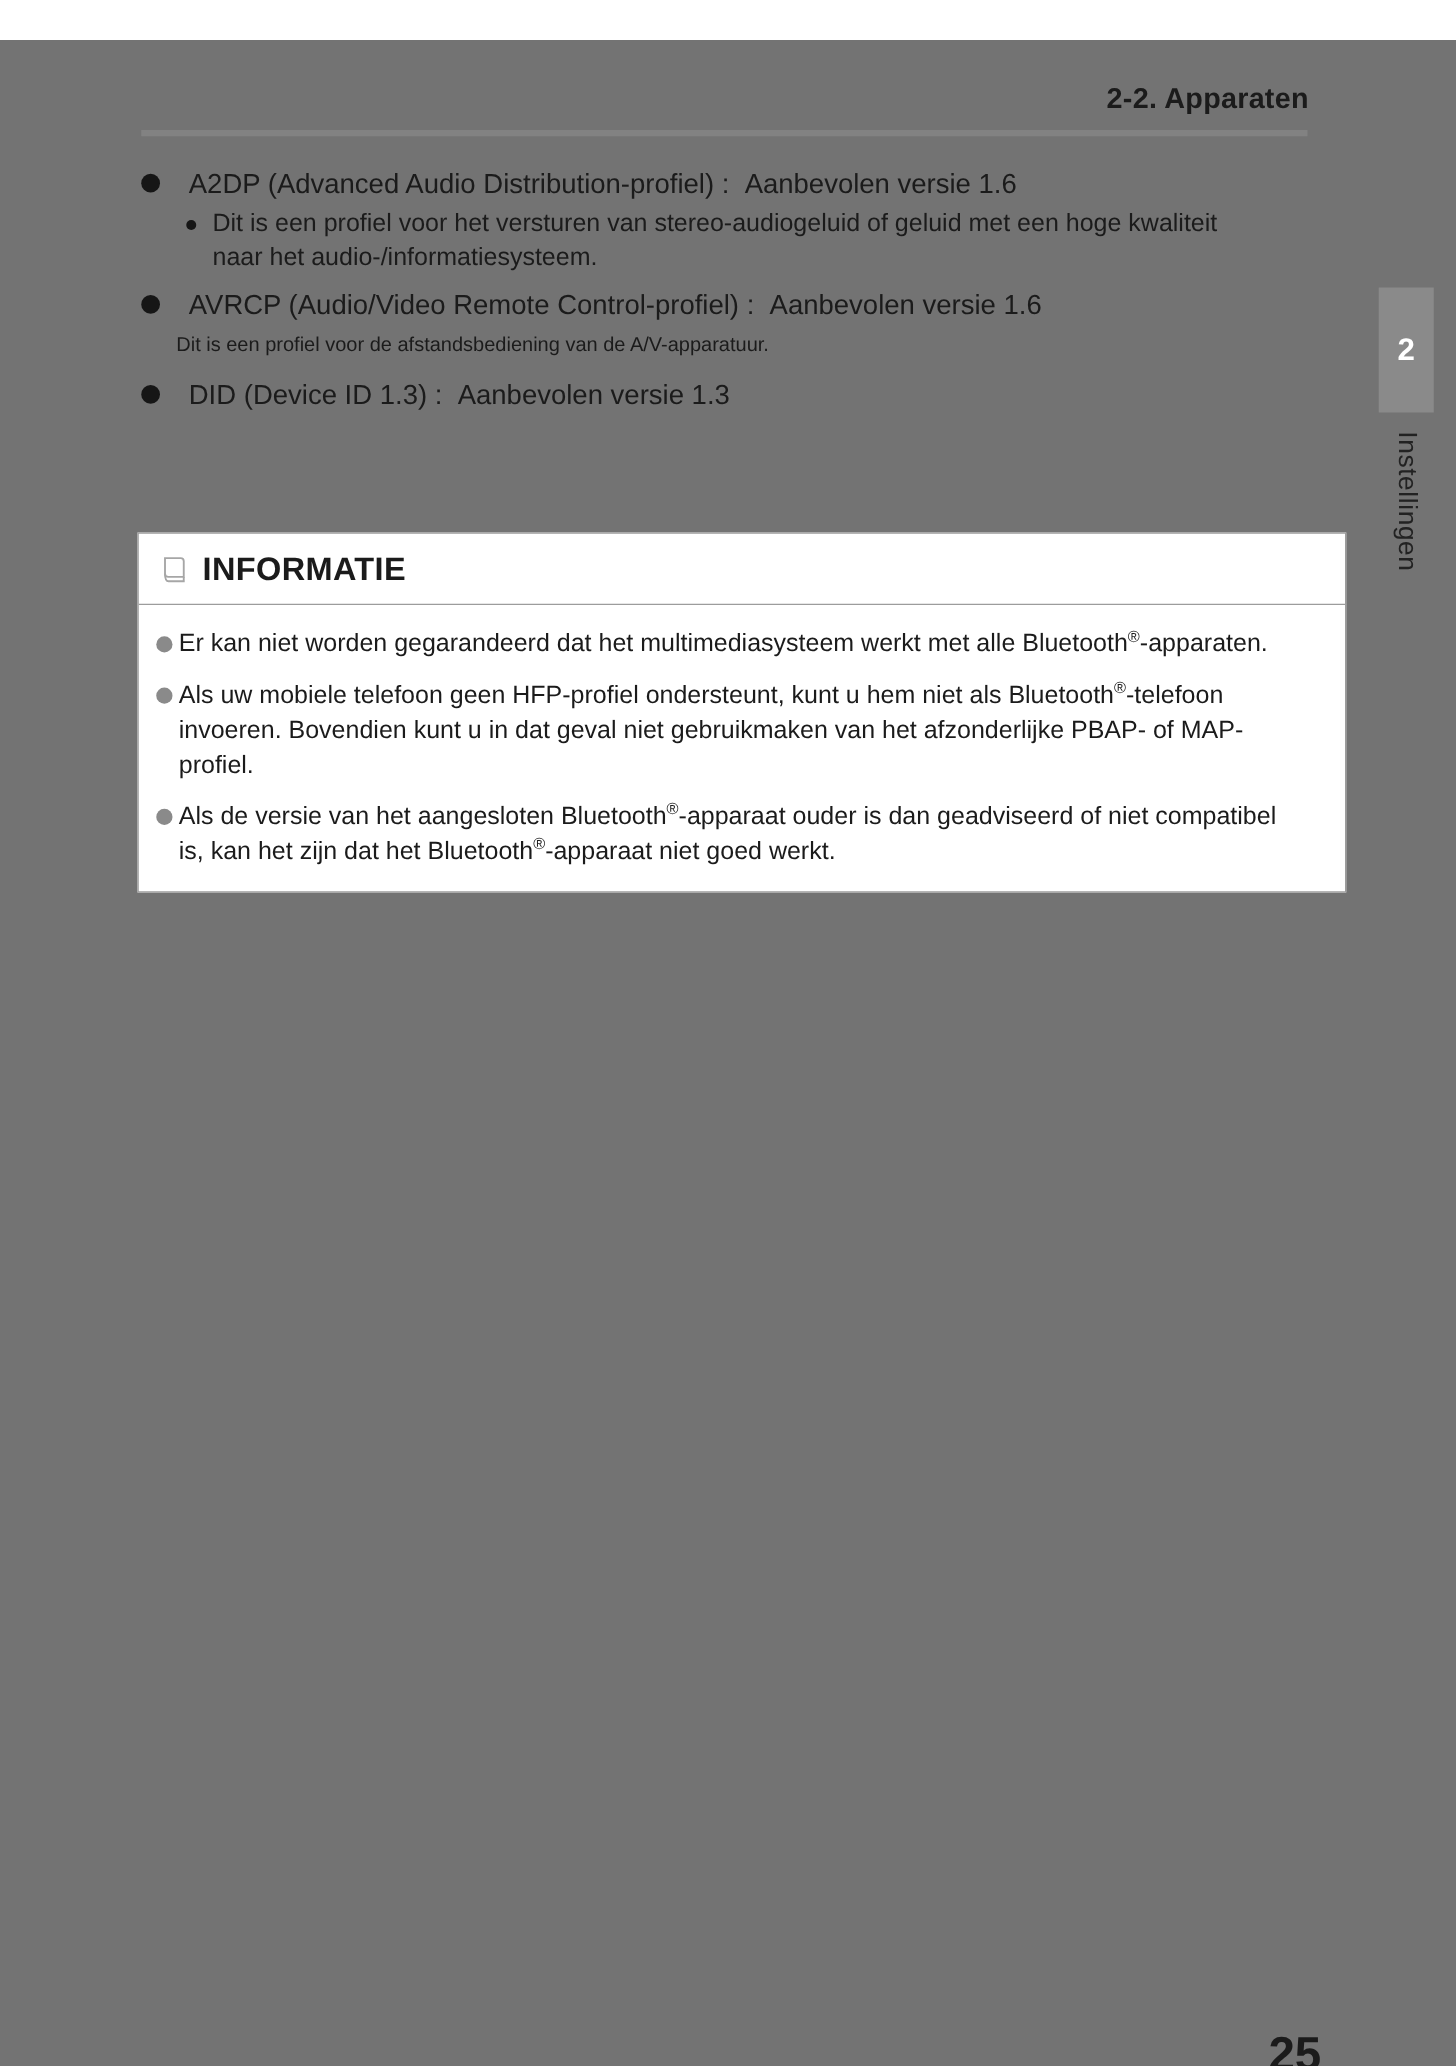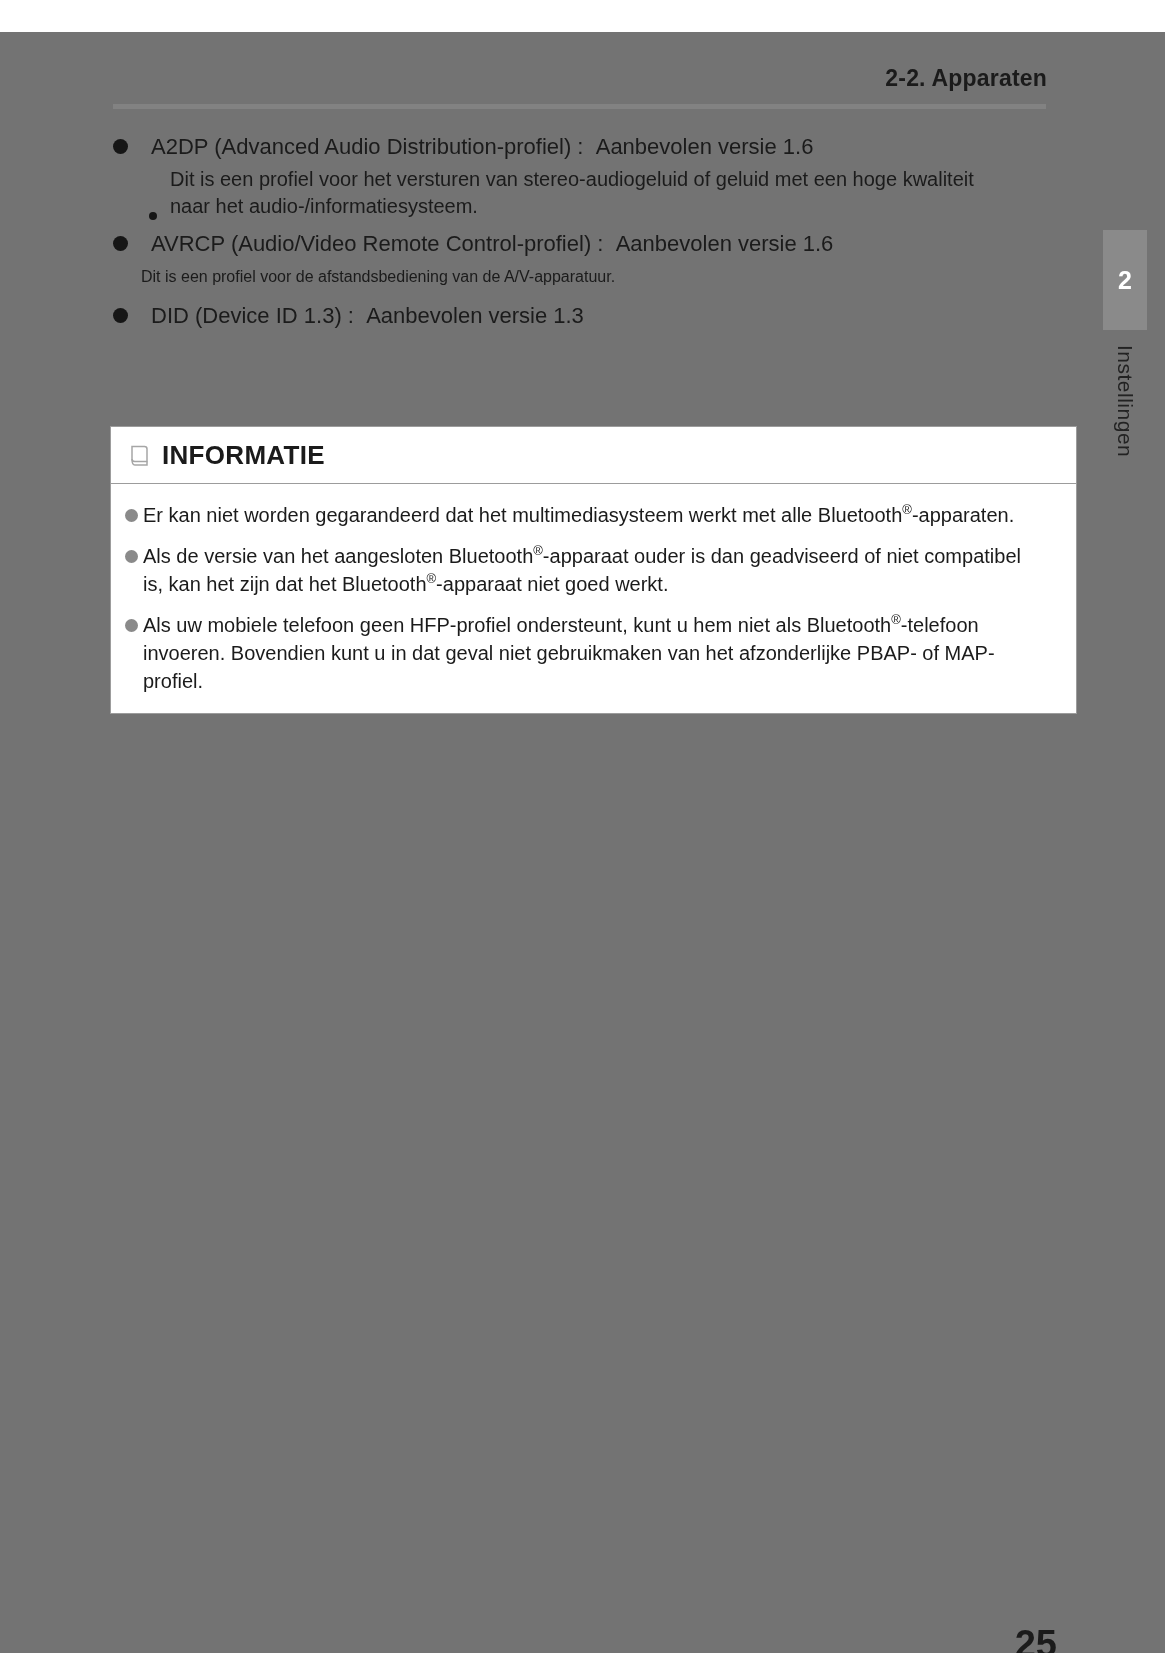--- a/index.html
+++ b/index.html
@@ -18,21 +18,21 @@
                color:#fff;display:flex;align-items:center;justify-content:center;
                font-size:25px;font-weight:bold;}
   .side-label-wrap{position:absolute;left:1103px;top:313px;width:44px;display:flex;justify-content:center;}
   .side-label{writing-mode:vertical-rl;text-orientation:sideways;font-size:21px;color:#222;letter-spacing:.5px;}
 
   .content{position:absolute;left:113px;top:99px;width:934px;}
   .profile{margin-bottom:8px;}
   .profile-title{display:flex;align-items:flex-start;gap:23px;}
   .bullet{width:15px;height:15px;border-radius:50%;background:var(--bullet-black);flex:none;margin-top:8px;}
   .title-text{font-size:22px;line-height:31px;}
-  .detail{margin-left:28px;align-items:flex-end;}
+  .detail{margin-left:28px;}
   .detail.with-dot{display:flex;gap:13px;margin-top:4px;margin-left:36px;}
   .detail.with-dot .dot{width:8px;height:8px;border-radius:50%;background:var(--bullet-black);flex:none;margin-top:10px;}
   .detail.with-dot .detail-text{font-size:20px;line-height:27px;max-width:828px;}
   .detail.no-dot{margin-top:2px;font-size:16px;line-height:31px;}
 
   .info-box{position:absolute;left:110px;top:394px;width:967px;border:1px solid var(--box-border);
             background:#fff;box-sizing:border-box;}
   .info-header{display:flex;align-items:center;gap:11px;height:56px;
                border-bottom:1px solid var(--box-border);padding-left:17px;}
   .book-icon{flex:none;margin-top:2px;}
@@ -104,24 +104,24 @@
       <span class="info-title">INFORMATIE</span>
     </div>
     <div class="info-body">
   <div class="info-item">
     <span class="info-bullet"></span>
     <span class="info-text">Er kan niet worden gegarandeerd dat het multimediasysteem werkt met alle Bluetooth<sup>®</sup>-apparaten.</span>
   </div>
 
   <div class="info-item">
     <span class="info-bullet"></span>
-    <span class="info-text">Als de versie van het aangesloten Bluetooth<sup>®</sup>-apparaat ouder is dan geadviseerd of niet compatibel is, kan het zijn dat het Bluetooth<sup>®</sup>-apparaat niet goed werkt.</span>
+    <span class="info-text">Als uw mobiele telefoon geen HFP-profiel ondersteunt, kunt u hem niet als Bluetooth<sup>®</sup>-telefoon invoeren. Bovendien kunt u in dat geval niet gebruikmaken van het afzonderlijke PBAP- of MAP-profiel.</span>
   </div>
 
   <div class="info-item">
     <span class="info-bullet"></span>
-    <span class="info-text">Als uw mobiele telefoon geen HFP-profiel ondersteunt, kunt u hem niet als Bluetooth<sup>®</sup>-telefoon invoeren. Bovendien kunt u in dat geval niet gebruikmaken van het afzonderlijke PBAP- of MAP-profiel.</span>
+    <span class="info-text">Als de versie van het aangesloten Bluetooth<sup>®</sup>-apparaat ouder is dan geadviseerd of niet compatibel is, kan het zijn dat het Bluetooth<sup>®</sup>-apparaat niet goed werkt.</span>
   </div>
 </div>
   </div>
 
   <div class="page-number">25</div>
 </div>
 
 </body></html>

